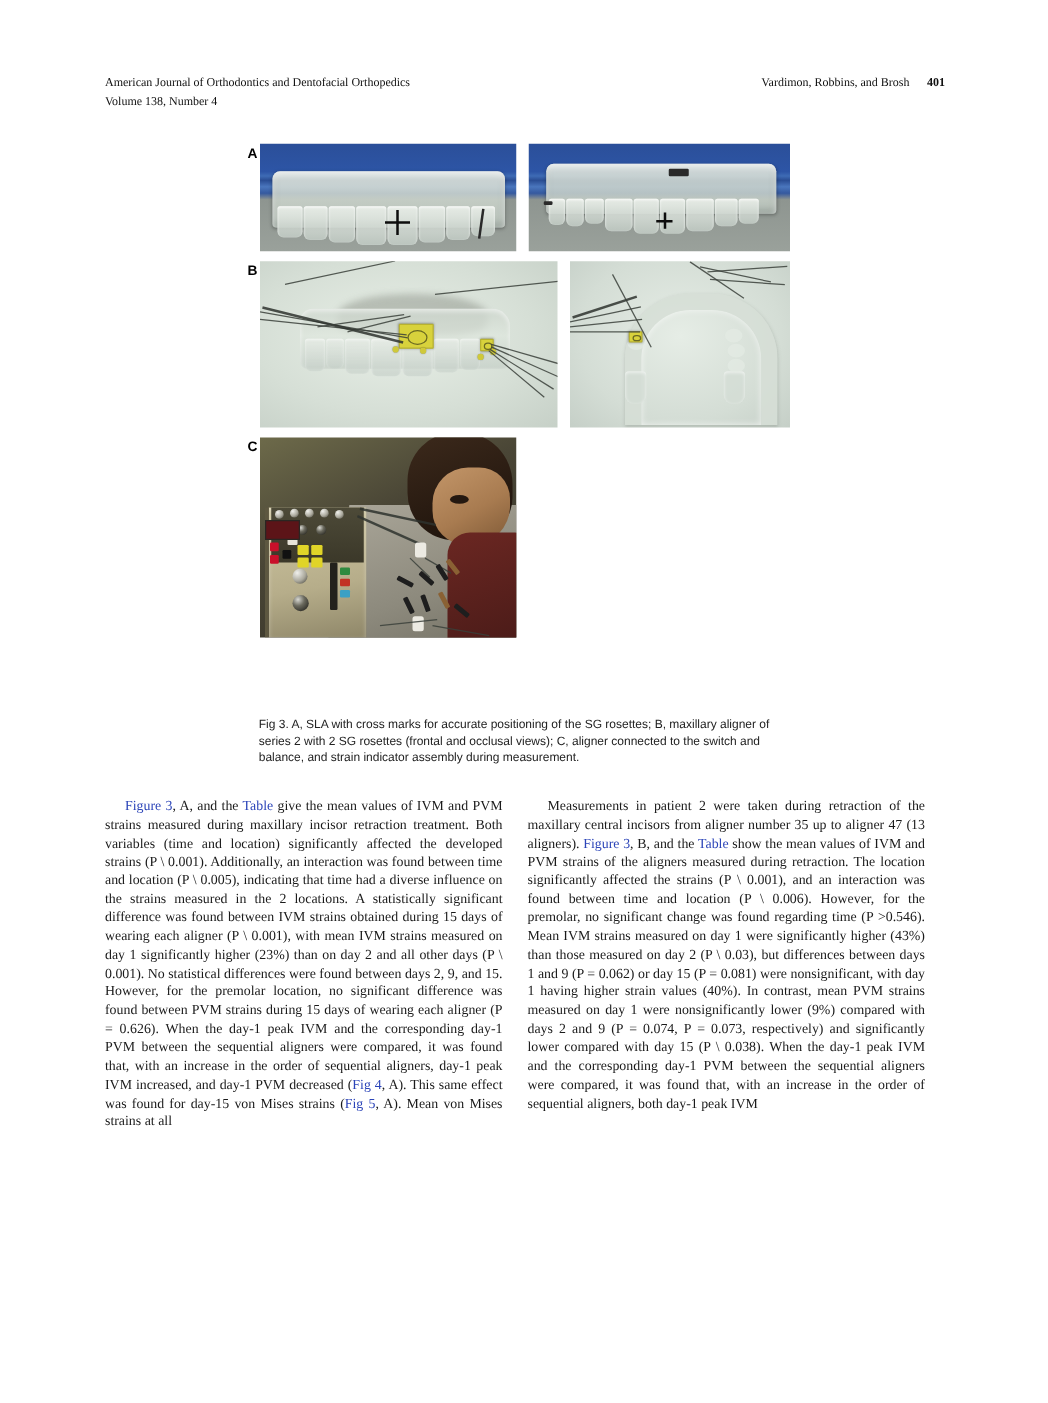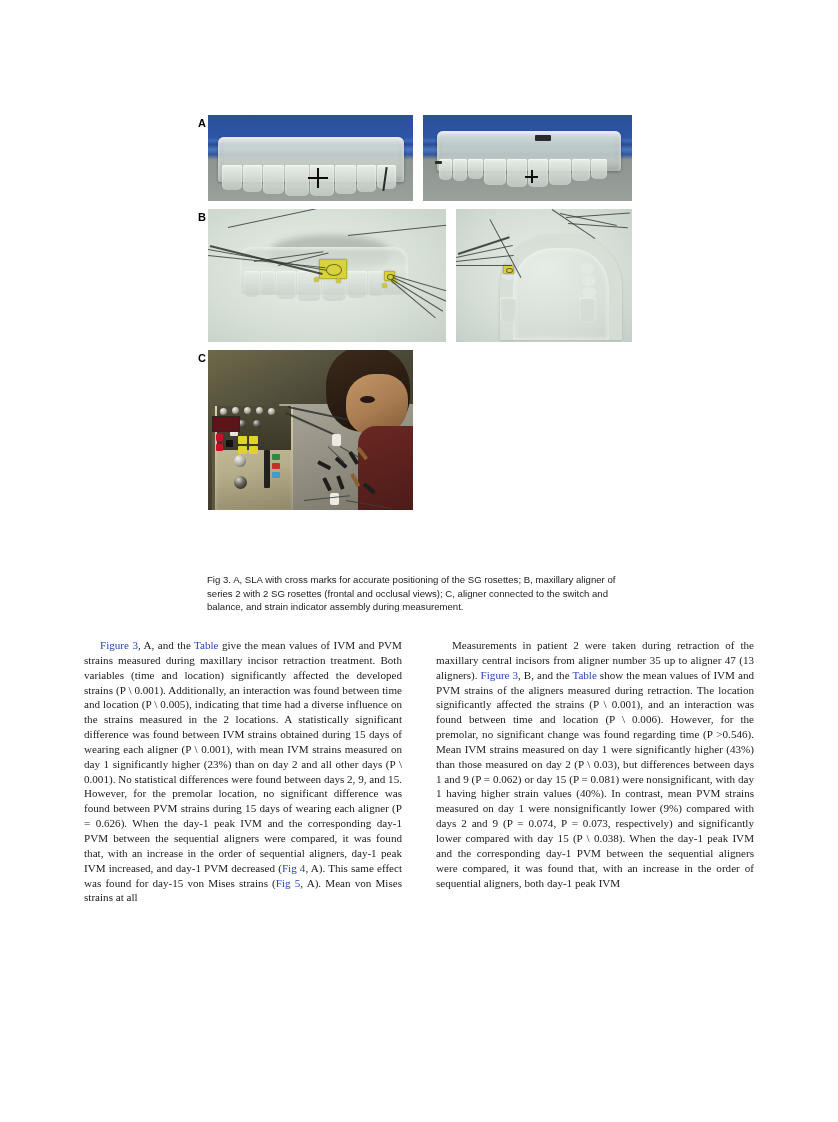--- a/index.html
+++ b/index.html
@@ -304,39 +304,48 @@
   }
   .fig-caption .caption-label { font-weight: 400; }
 
   
   .body {
     position: absolute;
     left: 84px;
     top: 638px;
     width: 670px;
     display: flex;
-    gap: 34px;
+    gap: 20px;
   }
   .col {
     width: 318px;
     font-size: 11.1px;
     line-height: 14.85px;
     text-align: justify;
     text-justify: inter-word;
     hyphens: manual;
   }
   .col p { margin: 0; }
   .col p.indent { text-indent: 16px; }
   .xref { color: #2b44b8; }
 </style>
 </head>
 <body>
 
 <div class="page">
 
+  <div class="running-head">
+    <div class="rh-row">
+      <div class="rh-left">American Journal of Orthodontics and Dentofacial Orthopedics</div>
+      <div class="rh-right">
+        <span>Vardimon, Robbins, and Brosh</span><span class="rh-page">401</span>
+      </div>
+    </div>
+    <div class="rh-vol">Volume 138, Number 4</div>
+  </div>
 
   <div class="figure">
 
     <div class="fig-row">
       <div class="panel-letter">A</div>
 
       <div class="photo photoA left">
         <div class="cast castA1"></div>
         <div class="teeth" style="left:14px; top:50px;">
           <div class="tooth" style="width:20px;height:25px;"></div>

